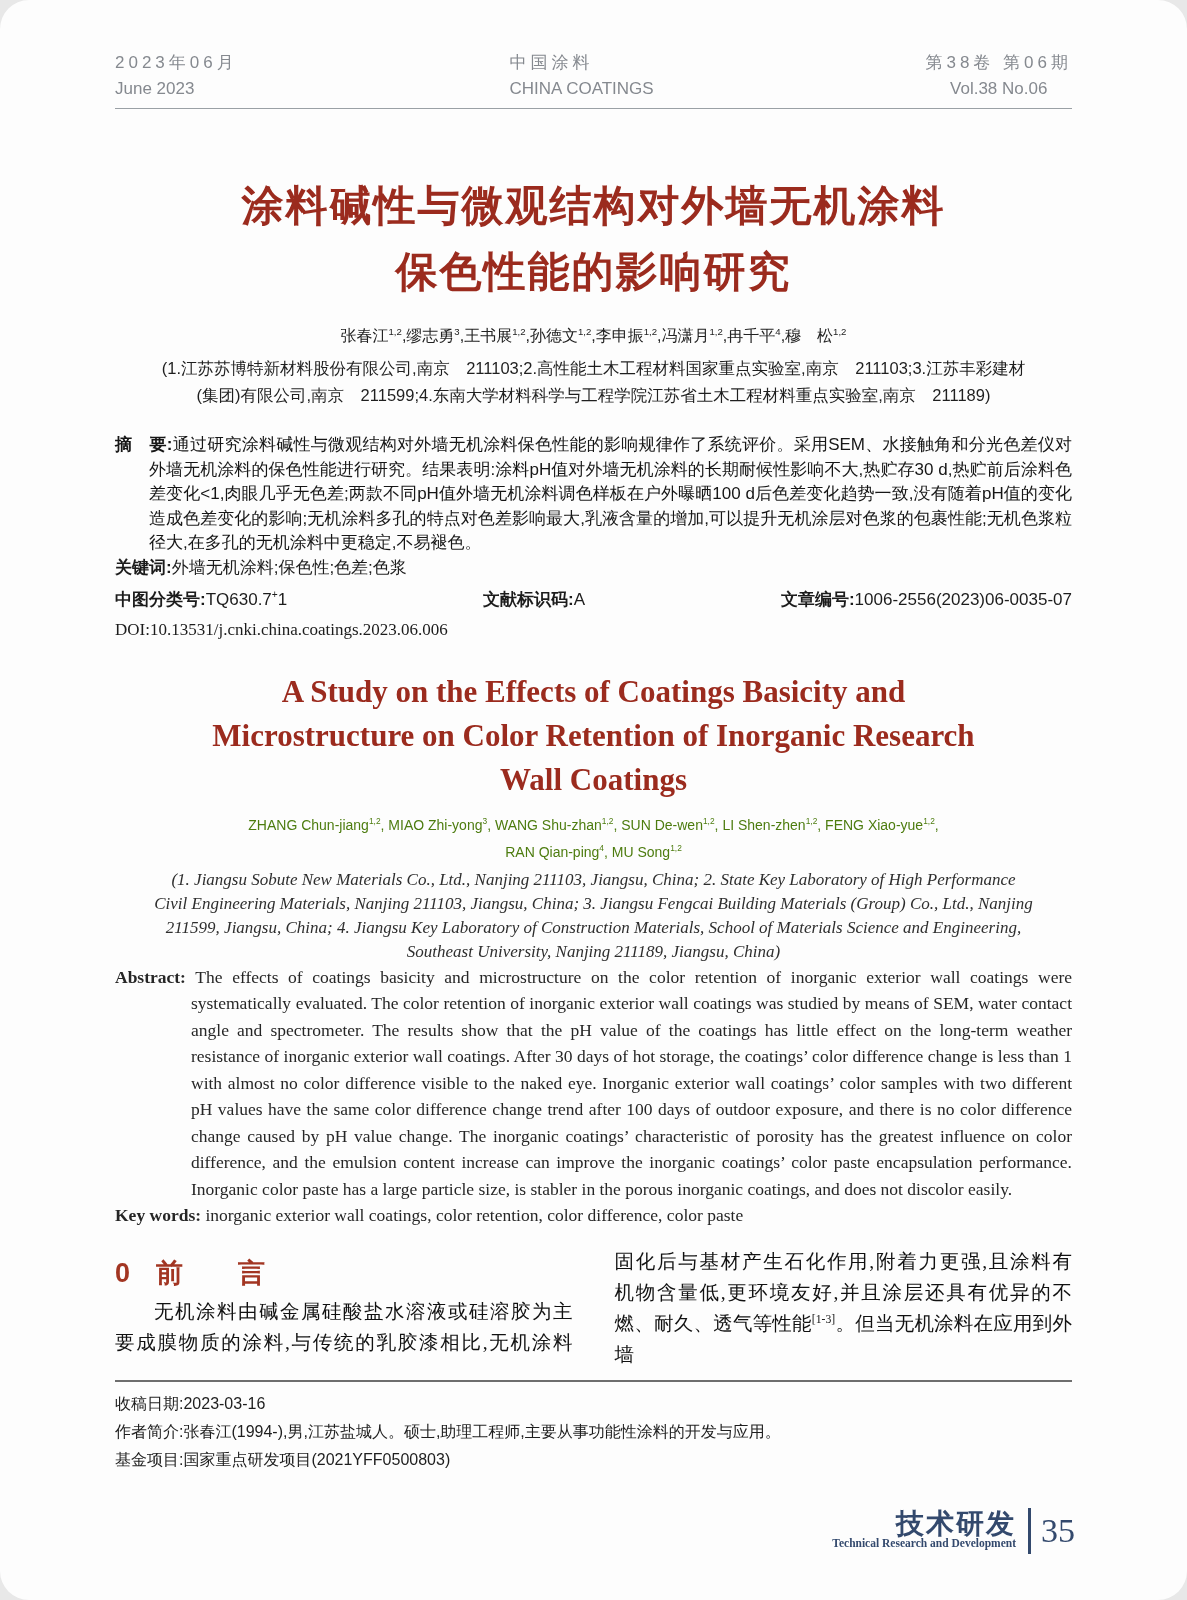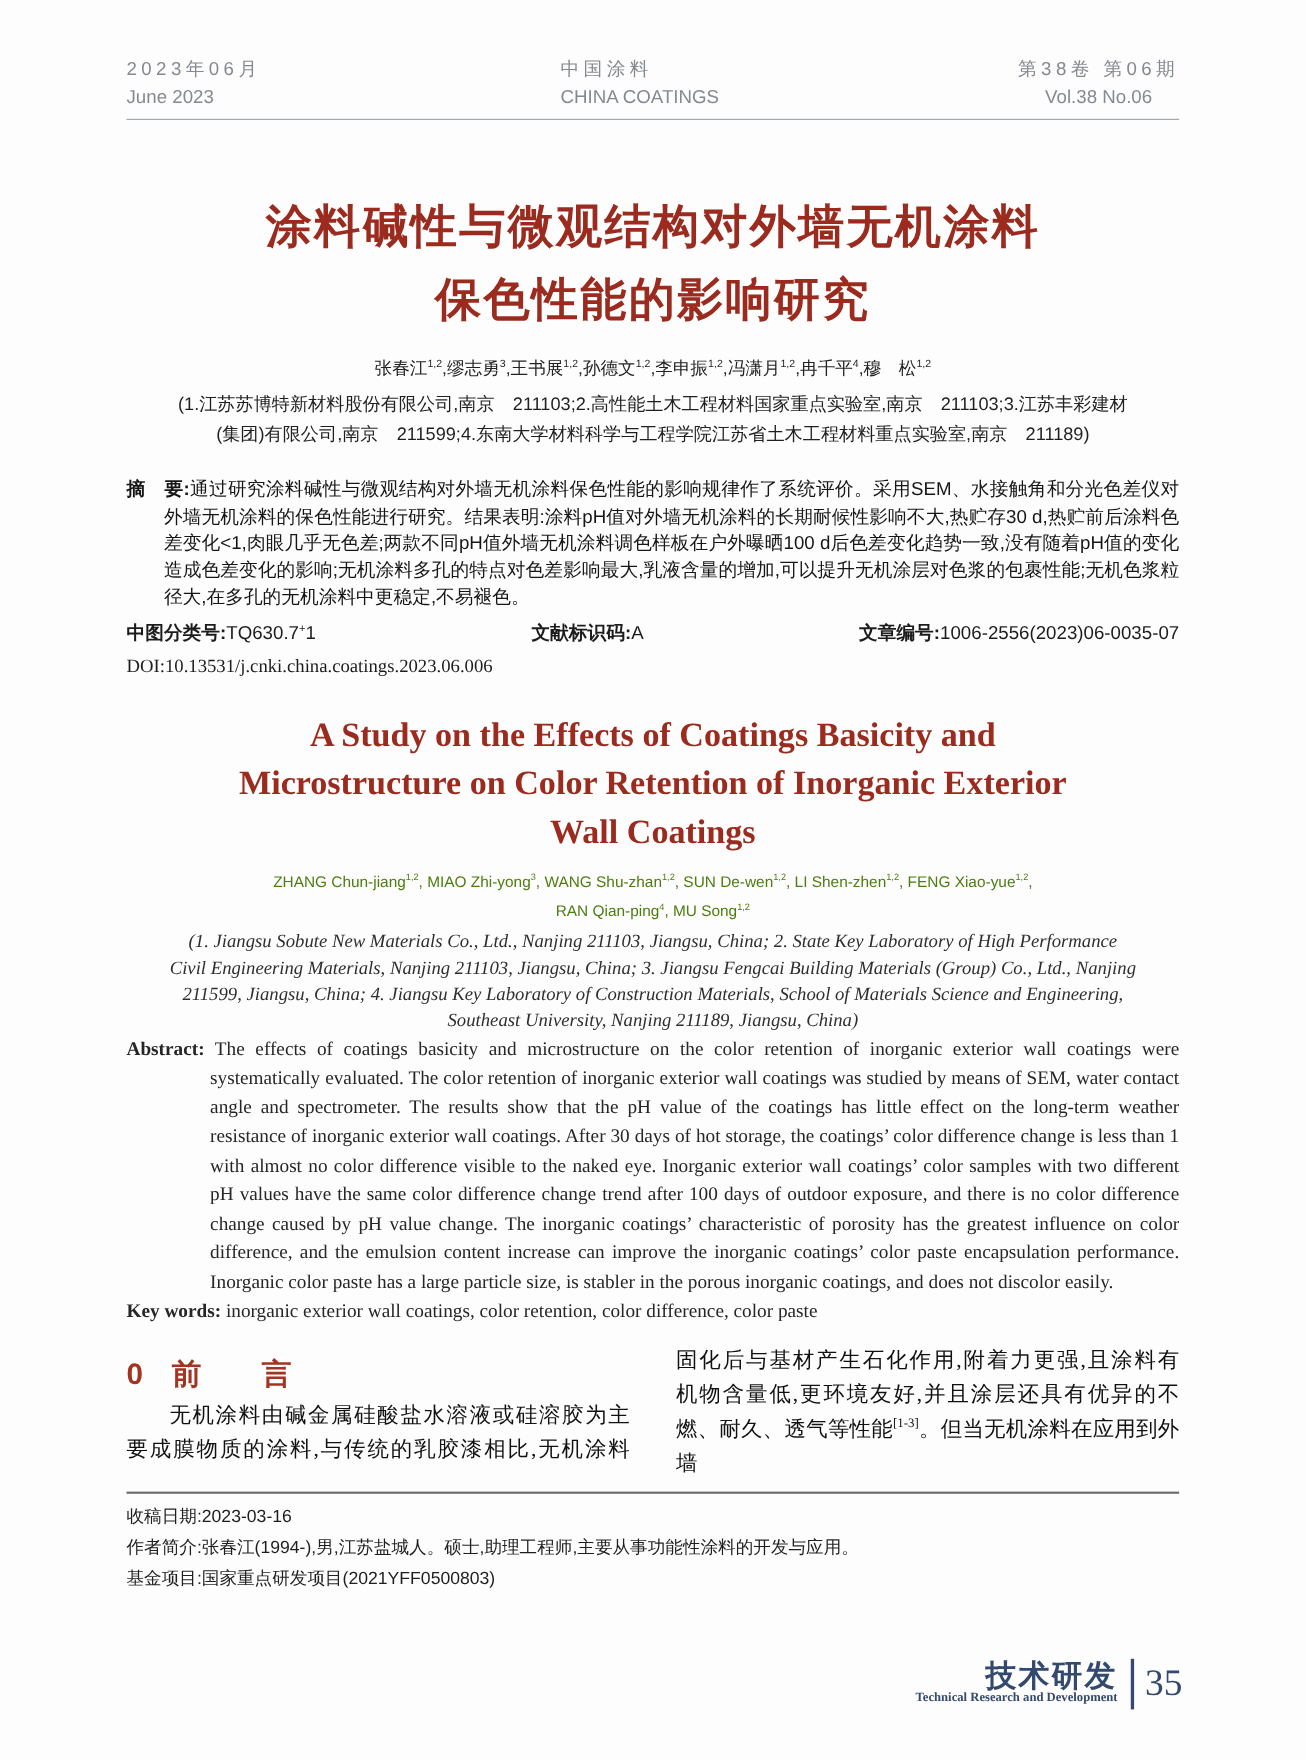--- a/index.html
+++ b/index.html
@@ -6,21 +6,21 @@
     --title_red:#9b2b1e;
     --footer_navy:#33496d;
     --header_gray:#85898f;
     --rule_gray:#9aa0a5;
     --text_black:#1c1c1c;
   }
   *{margin:0;padding:0;box-sizing:border-box;}
   body{background:#e8e8e8;font-family:"Liberation Sans",sans-serif;}
   .page{
     width:1187px;height:1600px;background:#fdfdfd;margin:0 auto;position:relative;
-    padding:50px 115px 0 115px;color:var(--text_black);overflow:hidden;
+    padding:50px 115px 0 115px;color:var(--text_black);overflow:hidden;border-radius:29px;
   }
   sup{font-size:60%;line-height:0;vertical-align:super;}
 
   
   .journal-header{
     display:flex;justify-content:space-between;align-items:flex-end;
     border-bottom:1px solid var(--rule_gray);padding-bottom:6px;
     color:var(--header_gray);font-size:17px;line-height:26px;
   }
   .jh-center{}
@@ -117,32 +117,33 @@
 
   <div class="authors-cn"><span><span>张春江</span><sup>1,2</sup><span>,</span></span><span><span>缪志勇</span><sup>3</sup><span>,</span></span><span><span>王书展</span><sup>1,2</sup><span>,</span></span><span><span>孙德文</span><sup>1,2</sup><span>,</span></span><span><span>李申振</span><sup>1,2</sup><span>,</span></span><span><span>冯潇月</span><sup>1,2</sup><span>,</span></span><span><span>冉千平</span><sup>4</sup><span>,</span></span><span><span>穆　松</span><sup>1,2</sup></span></div>
 
   <div class="affil-cn">
     <div>(1.江苏苏博特新材料股份有限公司,南京　211103;2.高性能土木工程材料国家重点实验室,南京　211103;3.江苏丰彩建材</div>
     <div>(集团)有限公司,南京　211599;4.东南大学材料科学与工程学院江苏省土木工程材料重点实验室,南京　211189)</div>
   </div>
 
   <p class="abstract-cn"><span class="lbl">摘　要:</span><span>通过研究涂料碱性与微观结构对外墙无机涂料保色性能的影响规律作了系统评价。采用SEM、水接触角和分光色差仪对外墙无机涂料的保色性能进行研究。结果表明:涂料pH值对外墙无机涂料的长期耐候性影响不大,热贮存30 d,热贮前后涂料色差变化&lt;1,肉眼几乎无色差;两款不同pH值外墙无机涂料调色样板在户外曝晒100 d后色差变化趋势一致,没有随着pH值的变化造成色差变化的影响;无机涂料多孔的特点对色差影响最大,乳液含量的增加,可以提升无机涂层对色浆的包裹性能;无机色浆粒径大,在多孔的无机涂料中更稳定,不易褪色。</span></p>
 
+  <p class="keywords-cn"><span class="lbl">关键词:</span><span>外墙无机涂料;保色性;色差;色浆</span></p>
 
   <div class="meta-row">
     <span><span class="lbl">中图分类号:</span><span>TQ630.7</span><sup>+</sup><span>1</span></span>
     <span><span class="lbl">文献标识码:</span><span>A</span></span>
     <span><span class="lbl">文章编号:</span><span>1006-2556(2023)06-0035-07</span></span>
   </div>
 
   <div class="doi-line">DOI:10.13531/j.cnki.china.coatings.2023.06.006</div>
 
   <div class="title-en">
     <div>A Study on the Effects of Coatings Basicity and</div>
-    <div>Microstructure on Color Retention of Inorganic Exterior</div>
+    <div>Microstructure on Color Retention of Inorganic Research</div>
     <div>Wall Coatings</div>
   </div>
 
   <div class="authors-en">
     <div><span><span>ZHANG Chun-jiang</span><sup>1,2</sup><span>, </span></span><span><span>MIAO Zhi-yong</span><sup>3</sup><span>, </span></span><span><span>WANG Shu-zhan</span><sup>1,2</sup><span>, </span></span><span><span>SUN De-wen</span><sup>1,2</sup><span>, </span></span><span><span>LI Shen-zhen</span><sup>1,2</sup><span>, </span></span><span><span>FENG Xiao-yue</span><sup>1,2</sup><span>, </span></span></div>
     <div><span><span>RAN Qian-ping</span><sup>4</sup><span>, </span></span><span><span>MU Song</span><sup>1,2</sup></span></div>
   </div>
 
   <div class="affil-en">
     <div>(1. Jiangsu Sobute New Materials Co., Ltd., Nanjing 211103, Jiangsu, China; 2. State Key Laboratory of High Performance</div>

